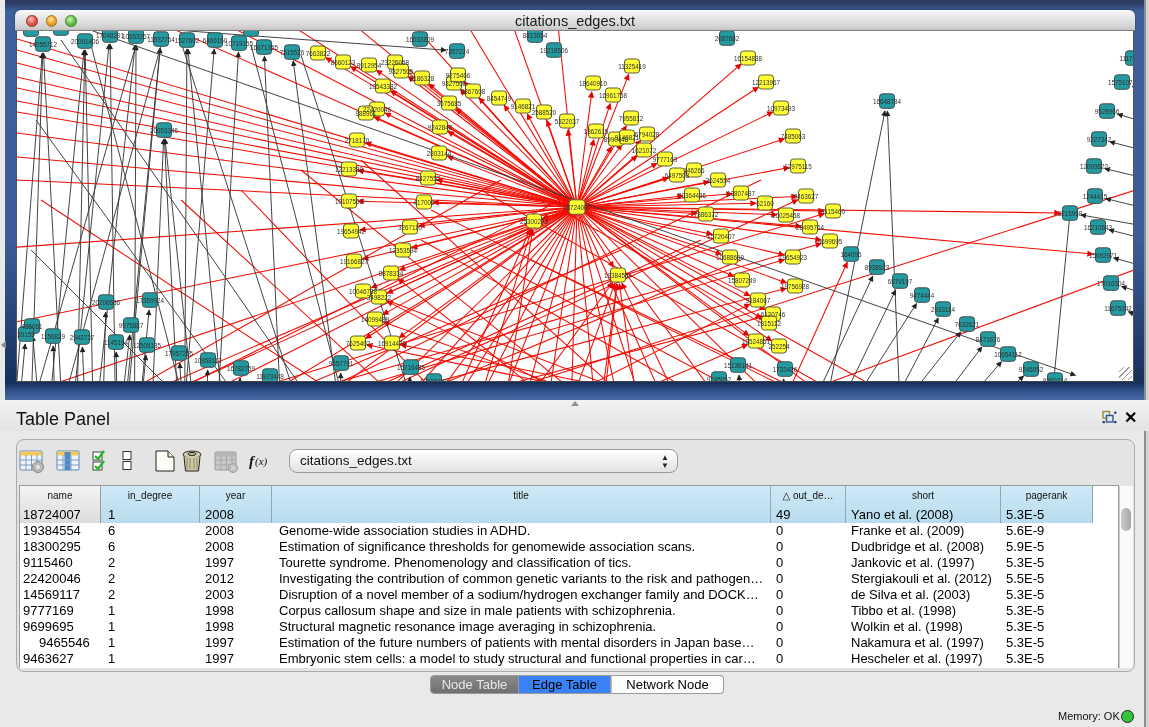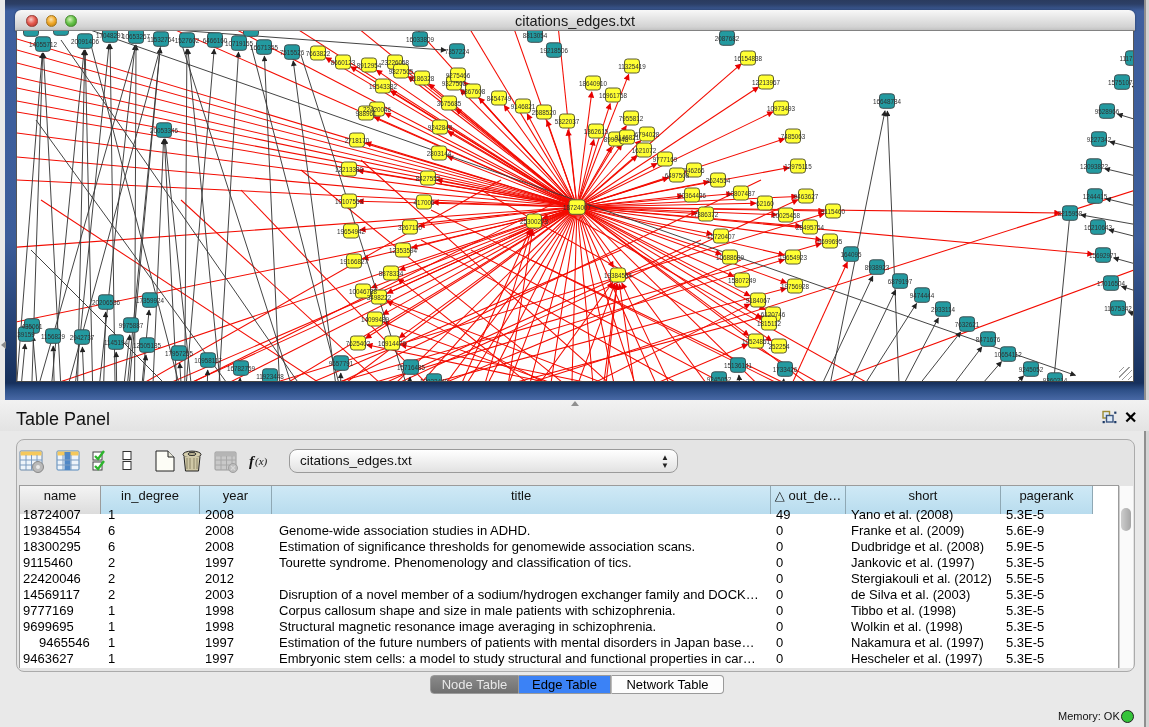--- a/index.html
+++ b/index.html
@@ -12,21 +12,21 @@
 #rightstrip{position:absolute;left:1144px;top:0;width:5px;height:727px;background:#d4d4d4;border-left:2px solid #8f8f8f}
 #tphead{position:absolute;left:0;top:400px;width:1149px;height:31px;background:linear-gradient(#f2f2f2,#e3e3e3)}
 #tphead .t{position:absolute;left:16px;top:9px;font-size:18px;color:#111}
 #tphead .x{position:absolute;left:1124px;top:8px;font-size:16px;font-weight:bold;color:#000}
 #notch{position:absolute;left:571px;top:401px;width:0;height:0;border-left:4px solid transparent;border-right:4px solid transparent;border-bottom:5px solid #909090}
 #float{position:absolute;left:1102px;top:408px;width:16px;height:16px}
 #panel{position:absolute;left:16px;top:439px;width:1119px;height:233px;background:#e4e4e4;border:1px solid #ababab;border-radius:8px}
 #combo{position:absolute;left:289px;top:449px;width:389px;height:24px;border:1px solid #9a9a9a;border-radius:8px;background:linear-gradient(#fff,#e2e2e2);font-size:13.5px;color:#111;line-height:22px;padding-left:10px}
 #combo .ar{position:absolute;right:8px;top:3.5px;font-size:8px;color:#222;line-height:8.5px;text-align:center;letter-spacing:0}
 #table{position:absolute;left:19px;top:485px;width:1100px;height:183px;background:#fff;border:1px solid #9b9b9b;border-bottom:none;overflow:hidden}
-.hd{position:absolute;top:0;height:28px;background:linear-gradient(#cfe9f6,#b8dcee);border-right:1px solid #8fa8b4;font-size:13px;color:#111;text-align:center;line-height:20px}
+.hd{position:absolute;top:0;height:37px;background:linear-gradient(#cfe9f6,#b8dcee);border-right:1px solid #8fa8b4;font-size:10px;color:#111;text-align:center;line-height:20px}
 .hdg{background:linear-gradient(#f4f4f4,#dcdcdc);border-right:1px solid #9b9b9b}
 #rows{position:absolute;left:19px;top:507px;width:1100px;height:161px;overflow:hidden;font-size:13px;color:#000}
 .row{position:absolute;left:0;width:1100px;height:16px}
 .cell{position:absolute;top:0;height:16px;line-height:15px;overflow:hidden;white-space:nowrap}
 #sbar{position:absolute;left:1119px;top:486px;width:14px;height:182px;background:#fafafa;border-left:1px solid #ccc}
 #thumb{position:absolute;left:1121px;top:508px;width:10px;height:23px;background:linear-gradient(90deg,#cdcdcd,#a5a5a5);border-radius:5px}
 #tabs{position:absolute;left:430px;top:675px;height:19px;font-size:13px}
 .tab{position:absolute;top:0;height:19px;line-height:18px;text-align:center;border:1px solid #9a9a9a}
 #mem{position:absolute;left:1058px;top:710px;font-size:11px;color:#111}
 #memdot{position:absolute;left:1121px;top:710px;width:13px;height:13px;border-radius:50%;background:#35c43a;border:1px solid #222}
@@ -648,20 +648,21 @@
       <div class="cell" style="left:180px;width:72px;padding-left:6px">1997</div>
       <div class="cell" style="left:252px;width:499px;padding-left:8px">Tourette syndrome. Phenomenology and classification of tics.</div>
       <div class="cell" style="left:751px;width:75px;padding-left:6px">0</div>
       <div class="cell" style="left:826px;width:155px;padding-left:6px">Jankovic et al. (1997)</div>
       <div class="cell" style="left:981px;width:92px;padding-left:6px">5.3E-5</div>
     </div>
     <div class="row" style="top:64px">
       <div class="cell" style="left:0px;width:81px;padding-left:4px">22420046</div>
       <div class="cell" style="left:81px;width:99px;padding-left:8px">2</div>
       <div class="cell" style="left:180px;width:72px;padding-left:6px">2012</div>
+      <div class="cell" style="left:252px;width:499px;padding-left:8px">Investigating the contribution of common genetic variants to the risk and pathogen…</div>
       <div class="cell" style="left:751px;width:75px;padding-left:6px">0</div>
       <div class="cell" style="left:826px;width:155px;padding-left:6px">Stergiakouli et al. (2012)</div>
       <div class="cell" style="left:981px;width:92px;padding-left:6px">5.5E-5</div>
     </div>
     <div class="row" style="top:80px">
       <div class="cell" style="left:0px;width:81px;padding-left:4px">14569117</div>
       <div class="cell" style="left:81px;width:99px;padding-left:8px">2</div>
       <div class="cell" style="left:180px;width:72px;padding-left:6px">2003</div>
       <div class="cell" style="left:252px;width:499px;padding-left:8px">Disruption of a novel member of a sodium/hydrogen exchanger family and DOCK…</div>
       <div class="cell" style="left:751px;width:75px;padding-left:6px">0</div>
@@ -703,15 +704,15 @@
       <div class="cell" style="left:751px;width:75px;padding-left:6px">0</div>
       <div class="cell" style="left:826px;width:155px;padding-left:6px">Hescheler et al. (1997)</div>
       <div class="cell" style="left:981px;width:92px;padding-left:6px">5.3E-5</div>
     </div>
   </div>
 <div id="sbar"></div>
 <div id="thumb"></div>
 <div id="tabs">
  <div class="tab" style="left:0;width:89px;background:linear-gradient(#8a8a8a,#707070);color:#e8e8e8;border-radius:4px 0 0 4px">Node Table</div>
  <div class="tab" style="left:89px;width:92px;background:#3b82f6;border-left:none">Edge Table</div>
- <div class="tab" style="left:181px;width:113px;background:#fdfdfd;border-left:1px solid #bbb;border-radius:0 4px 4px 0">Network Table</div>
+ <div class="tab" style="left:181px;width:113px;background:#fdfdfd;border-left:1px solid #bbb;border-radius:0 4px 4px 0">Network Node</div>
 </div>
 <div id="mem">Memory: OK</div>
 <div id="memdot"></div>
 </body></html>

